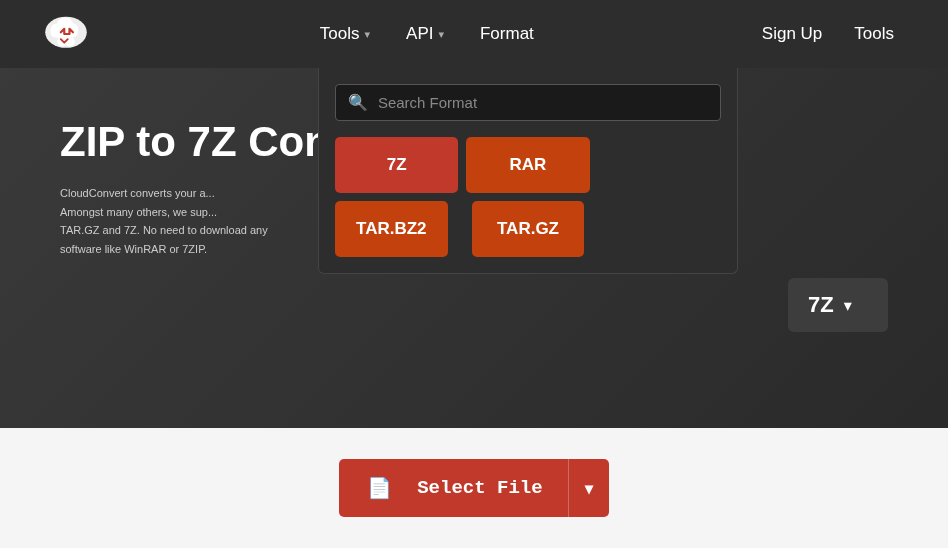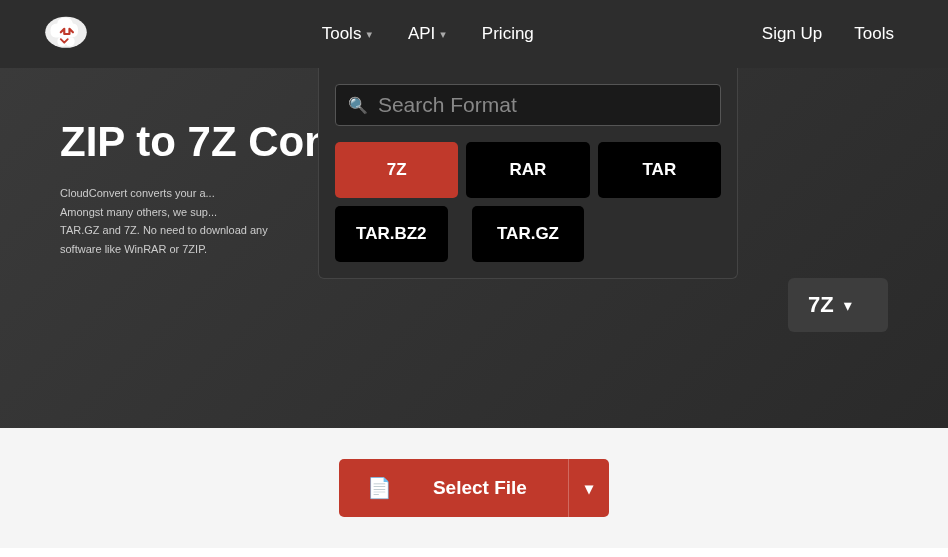--- a/index.html
+++ b/index.html
@@ -92,20 +92,21 @@
       display: flex;
       align-items: center;
       gap: 12px;
       width: 270px;
     }
     .select-file-btn .file-icon {
       font-size: 20px;
     }
     .select-file-btn .btn-label {
       flex: 1;
+      font-family: Liberation Mono, monospace;
     }
     .select-file-btn .btn-caret {
       padding: 0 16px;
       height: 100%;
       display: flex;
       align-items: center;
       font-size: 16px;
       border-left: 1px solid rgba(255,255,255,0.25);
     }
 
@@ -157,39 +158,39 @@
       gap: 10px;
     }
     .search-icon {
       color: #888;
       font-size: 16px;
     }
     .search-input {
       background: transparent;
       border: none;
       color: #ccc;
-      font-size: 21px;
+      font-size: 15px;
       outline: none;
       width: 100%;
     }
     .search-input::placeholder { color: #888; }
 
     .format-grid {
       display: grid;
       grid-template-columns: repeat(3, 1fr);
       gap: 8px;
     }
     .format-grid-row2 {
       display: grid;
       grid-template-columns: repeat(3, 1fr);
       gap: 24px;
       margin-top: 8px;
     }
     .format-btn {
-      background: #000000;
+      background: #c2410c;
       color: #fff;
       border: none;
       border-radius: 5px;
       padding: 18px 10px;
       font-size: 17px;
       font-weight: 600;
       cursor: pointer;
       text-align: center;
       transition: background 0.15s;
     }
@@ -219,21 +220,21 @@
   <nav>
     <a class="nav-item">
       <span>Tools</span>
       <span class="nav-caret">▾</span>
     </a>
     <a class="nav-item">
       <span>API</span>
       <span class="nav-caret">▾</span>
     </a>
     <a class="nav-item">
-      <span>Pricing</span>
+      <span>Format</span>
     </a>
   </nav>
 
   <div class="nav-right">
     <a class="nav-item">
       <span>Sign Up</span>
     </a>
     <a class="nav-item">
       <span>Tools</span>
     </a>
@@ -242,21 +243,20 @@
 
 <div class="dropdown">
   <div class="search-bar">
     <span class="search-icon">🔍</span>
     <input class="search-input" type="text" placeholder="Search Format" style="">
   </div>
 
   <div class="format-grid">
     <button class="format-btn active">7Z</button>
     <button class="format-btn">RAR</button>
-    <button class="format-btn">TAR</button>
   </div>
   <div class="format-grid-row2">
     <button class="format-btn">TAR.BZ2</button>
     <button class="format-btn">TAR.GZ</button>
     <button class="format-btn empty"></button>
   </div>
 </div>
 
 <section class="hero">
   <h1 class="hero-title">ZIP to 7Z Conv...</h1>

